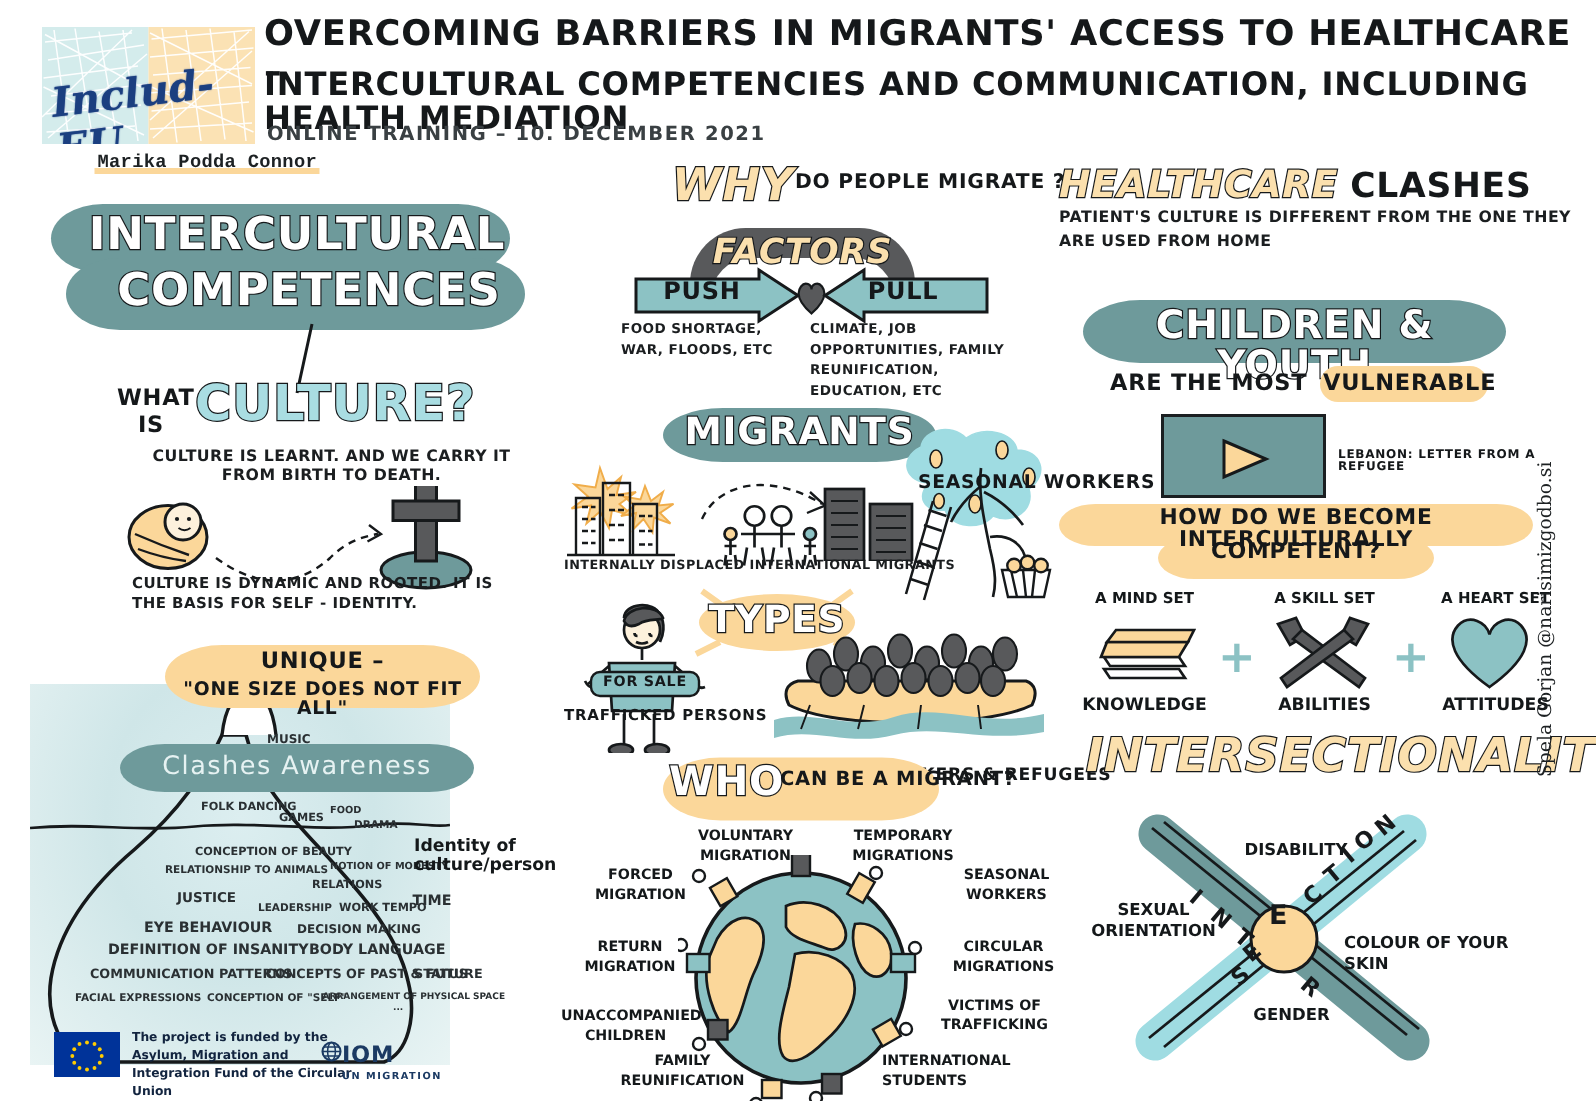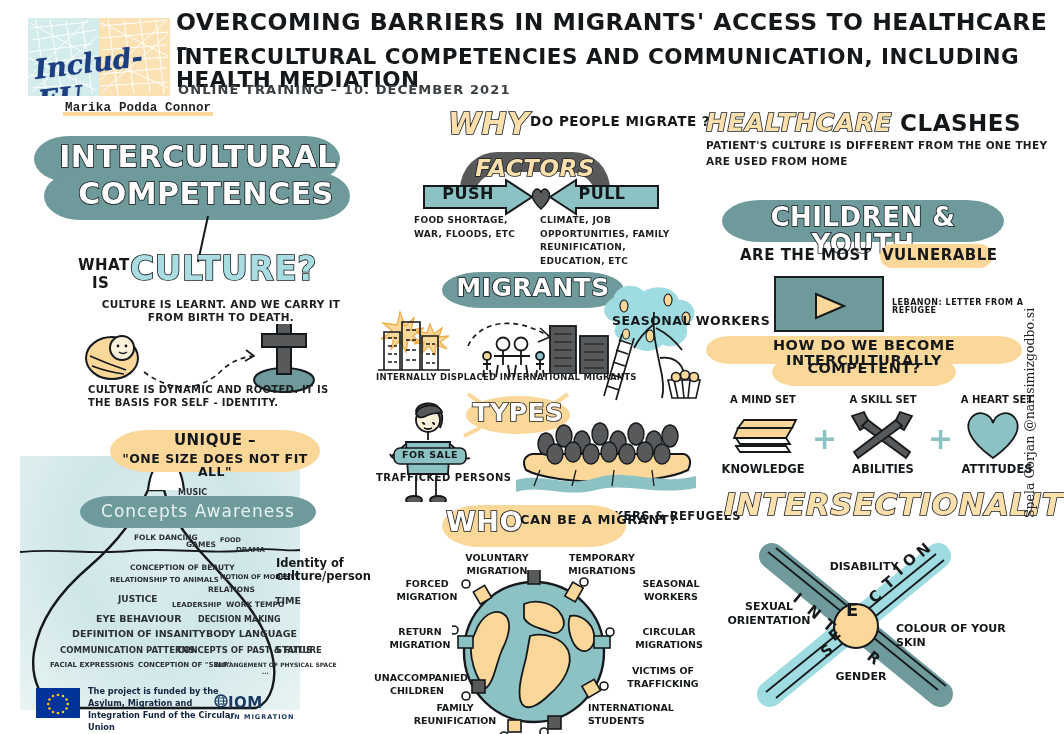--- a/index.html
+++ b/index.html
@@ -254,21 +254,21 @@
   </svg>
 
   <div class="abs blob-orange" id="unique-blob"></div>
   <div class="abs hand" id="unique1">Unique –</div>
   <div class="abs hand" id="unique2">"One size does not fit all"</div>
 
   <div class="abs ice-lbl" style="left:178px;top:488px;font-size:8px">Music</div>
   <div class="abs ice-lbl" style="left:172px;top:497px;font-size:8px">(fine)art</div>
 
   <div class="abs" id="ca-blob"></div>
-  <div class="abs" id="ca-text">Concepts Awareness</div>
+  <div class="abs" id="ca-text">Clashes Awareness</div>
 
   <div class="abs ice-lbl" style="left:134px;top:533px;font-size:7.5px;width:46px;text-align:center;line-height:1.2">Folk dancing</div>
   <div class="abs ice-lbl" style="left:186px;top:540px;font-size:7.5px">Games</div>
   <div class="abs ice-lbl" style="left:220px;top:536px;font-size:6.5px">Food</div>
   <div class="abs ice-lbl" style="left:236px;top:546px;font-size:7px">Drama</div>
 
   <div class="abs ice-lbl" style="left:130px;top:563px;font-size:7.5px">Conception of beauty</div>
   <div class="abs ice-lbl" style="left:220px;top:573px;font-size:6.5px">Notion of modesty</div>
   <div class="abs ice-lbl" style="left:110px;top:576px;font-size:7px">Relationship to animals</div>
   <div class="abs ice-lbl" style="left:208px;top:585px;font-size:7.5px">Relations</div>

